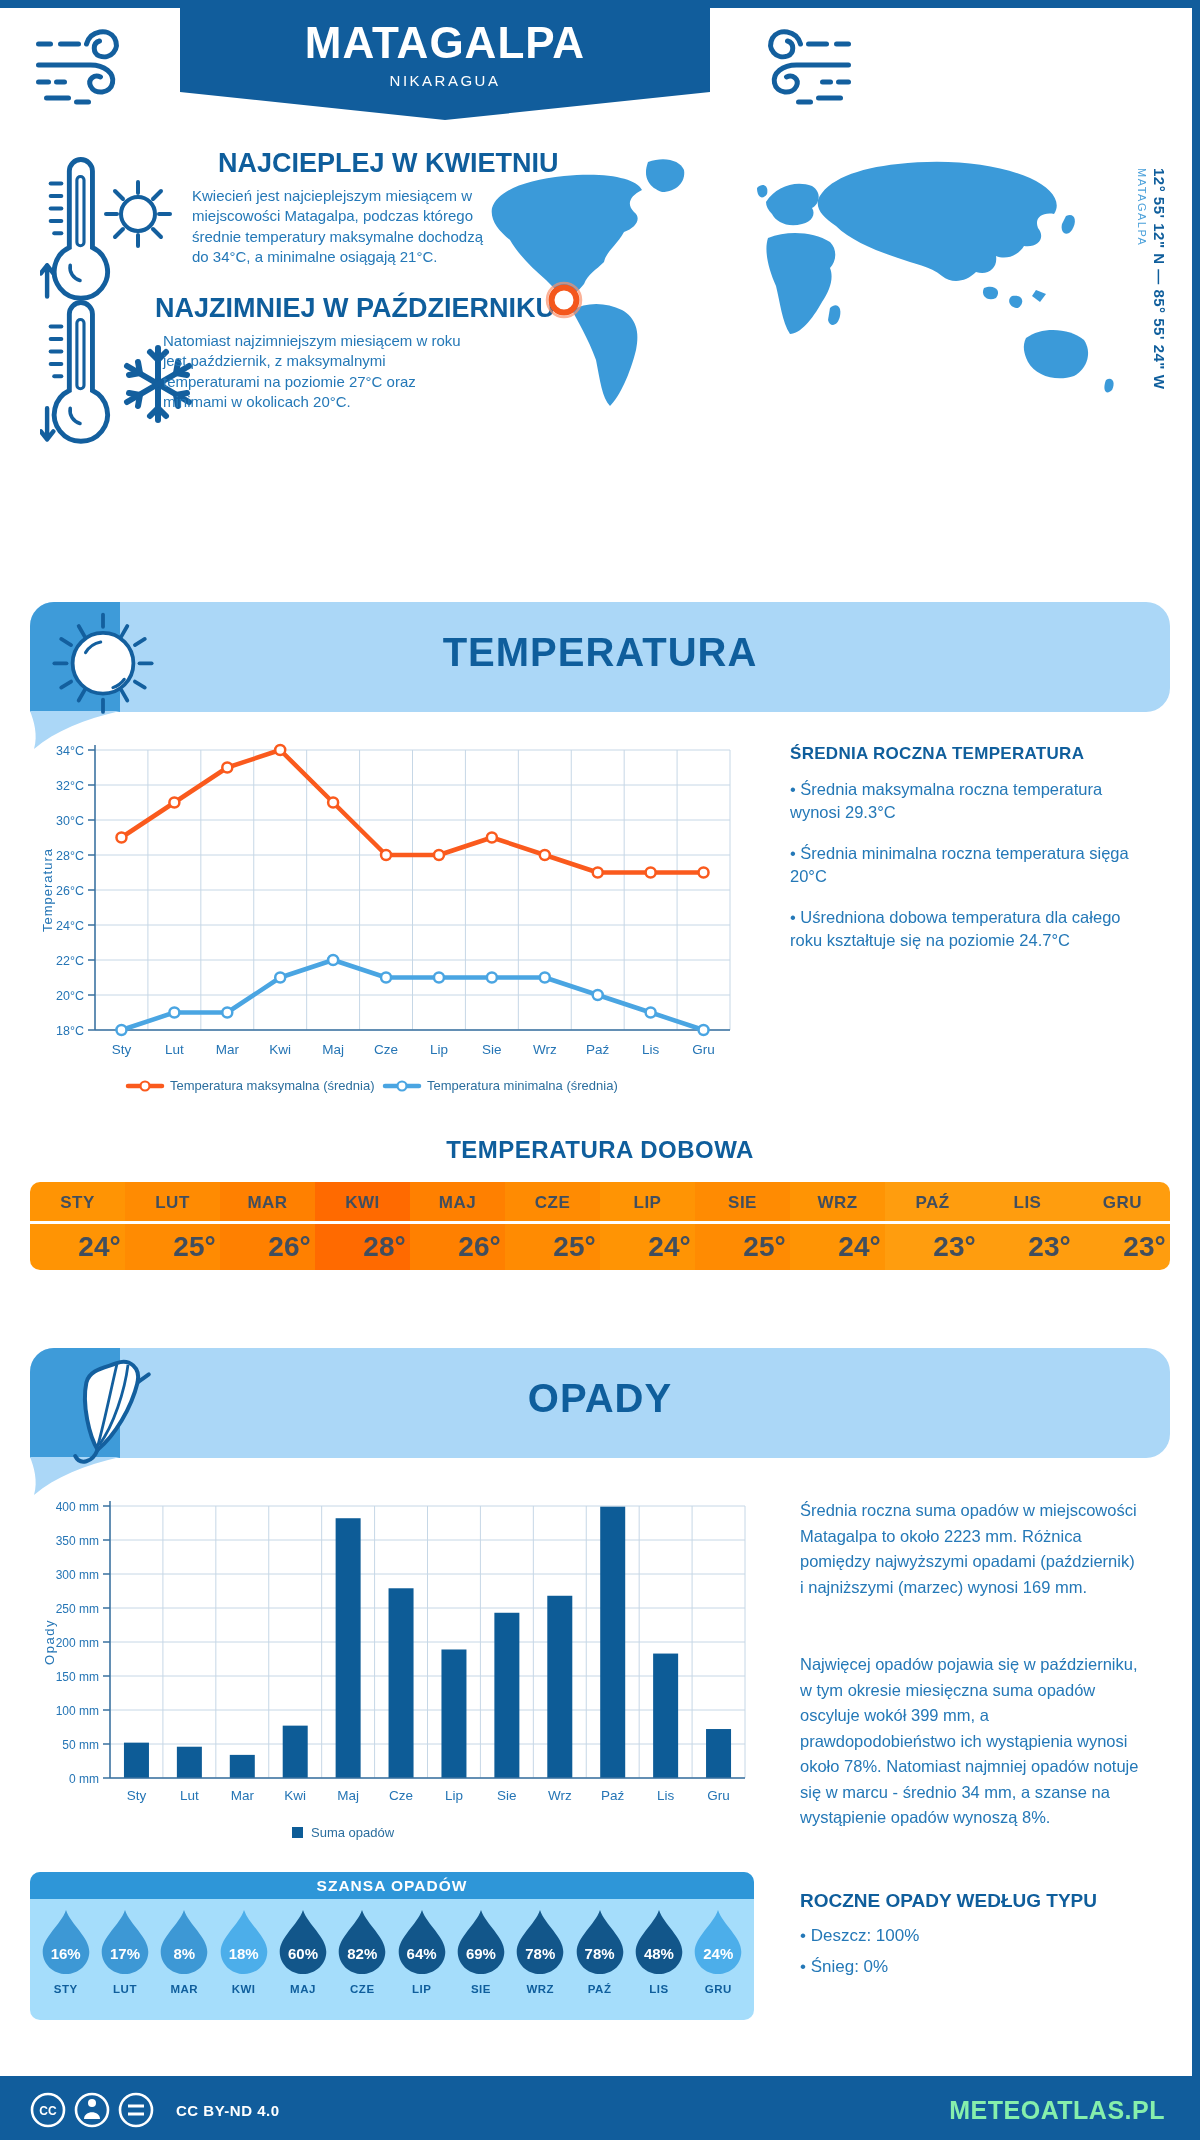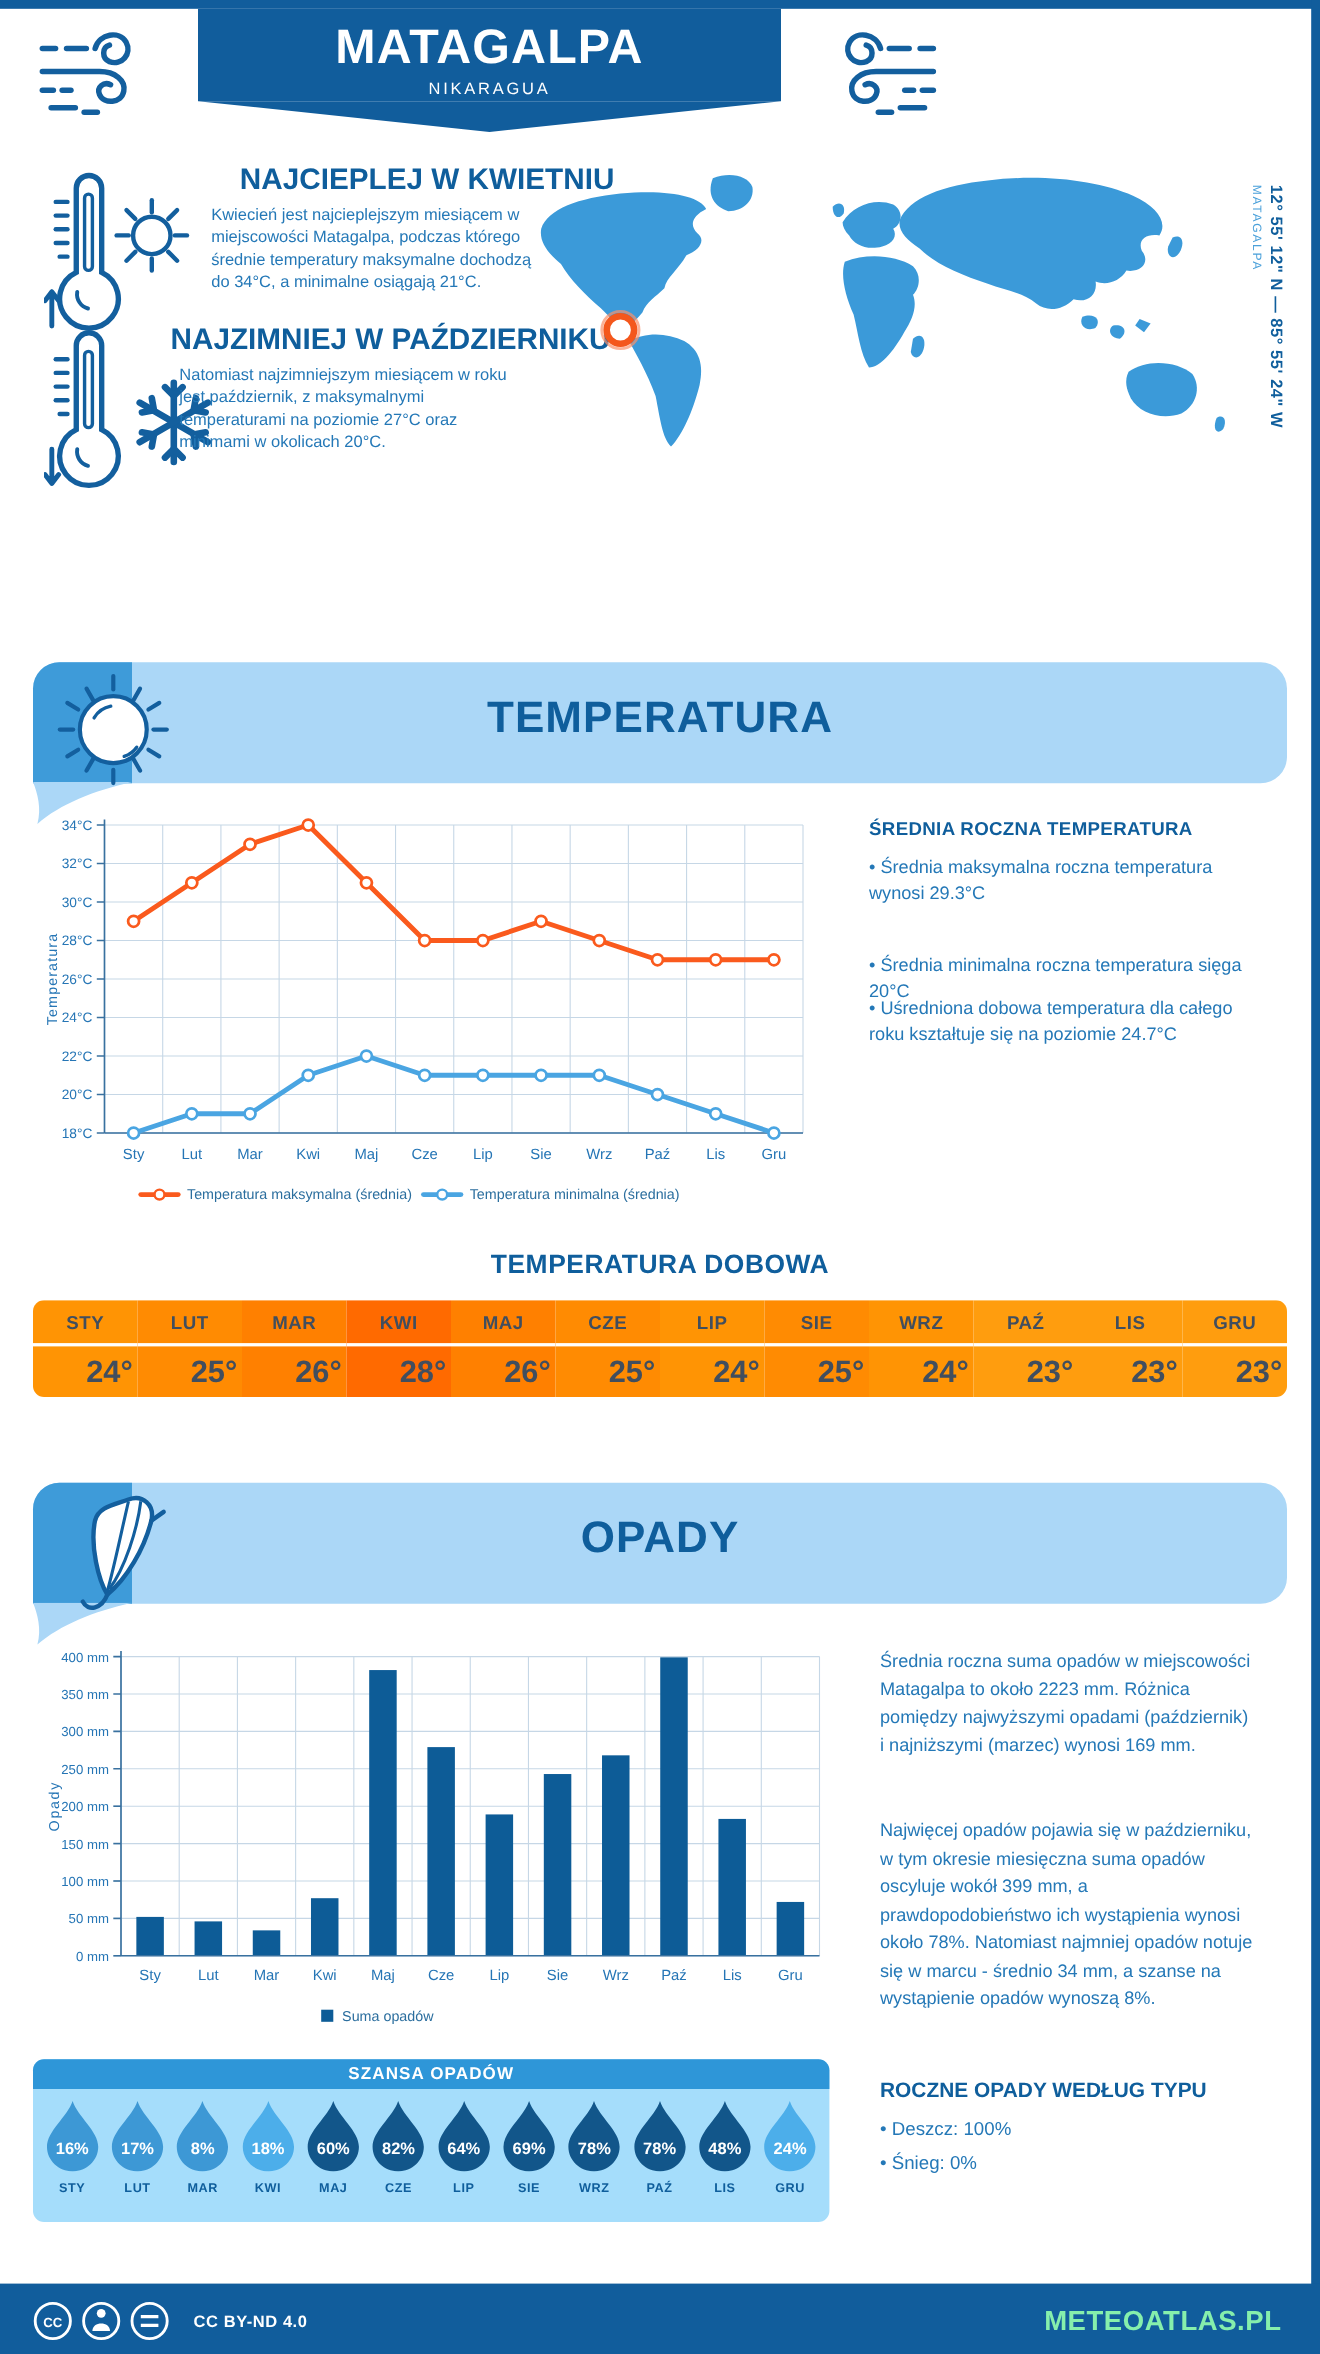--- a/index.html
+++ b/index.html
@@ -287,21 +287,21 @@
       <line x1="88" y1="350" x2="122" y2="350" stroke="#fa5a1d" stroke-width="4.5" stroke-linecap="round"></line>
       <circle cx="105" cy="350" r="4.5" fill="#fff" stroke="#fa5a1d" stroke-width="2.2"></circle>
       <text x="130" y="354" font-size="13" fill="#2b6e9e">Temperatura maksymalna (średnia)</text>
       <line x1="345" y1="350" x2="379" y2="350" stroke="#4aa5e2" stroke-width="4.5" stroke-linecap="round"></line>
       <circle cx="362" cy="350" r="4.5" fill="#fff" stroke="#4aa5e2" stroke-width="2.2"></circle>
       <text x="387" y="354" font-size="13" fill="#2b6e9e">Temperatura minimalna (średnia)</text>
     </svg>
 
   <div class="abs summary-title">ŚREDNIA ROCZNA TEMPERATURA</div>
   <div class="abs bullet" style="top:778px">• Średnia maksymalna roczna temperatura wynosi 29.3°C</div>
-  <div class="abs bullet" style="top:867px">• Średnia minimalna roczna temperatura sięga 20°C</div>
+  <div class="abs bullet" style="top:842px">• Średnia minimalna roczna temperatura sięga 20°C</div>
   <div class="abs bullet" style="top:906px">• Uśredniona dobowa temperatura dla całego roku kształtuje się na poziomie 24.7°C</div>
 
   <div class="abs daily-title">TEMPERATURA DOBOWA</div>
   <div id="daily-table" class="abs">
       <div class="dt-col" style="background: rgb(255, 148, 4);">
         <div class="dt-m">STY</div>
         <div class="dt-v">24°</div>
       </div>
       <div class="dt-col" style="background: rgb(255, 139, 2);">
         <div class="dt-m">LUT</div>

